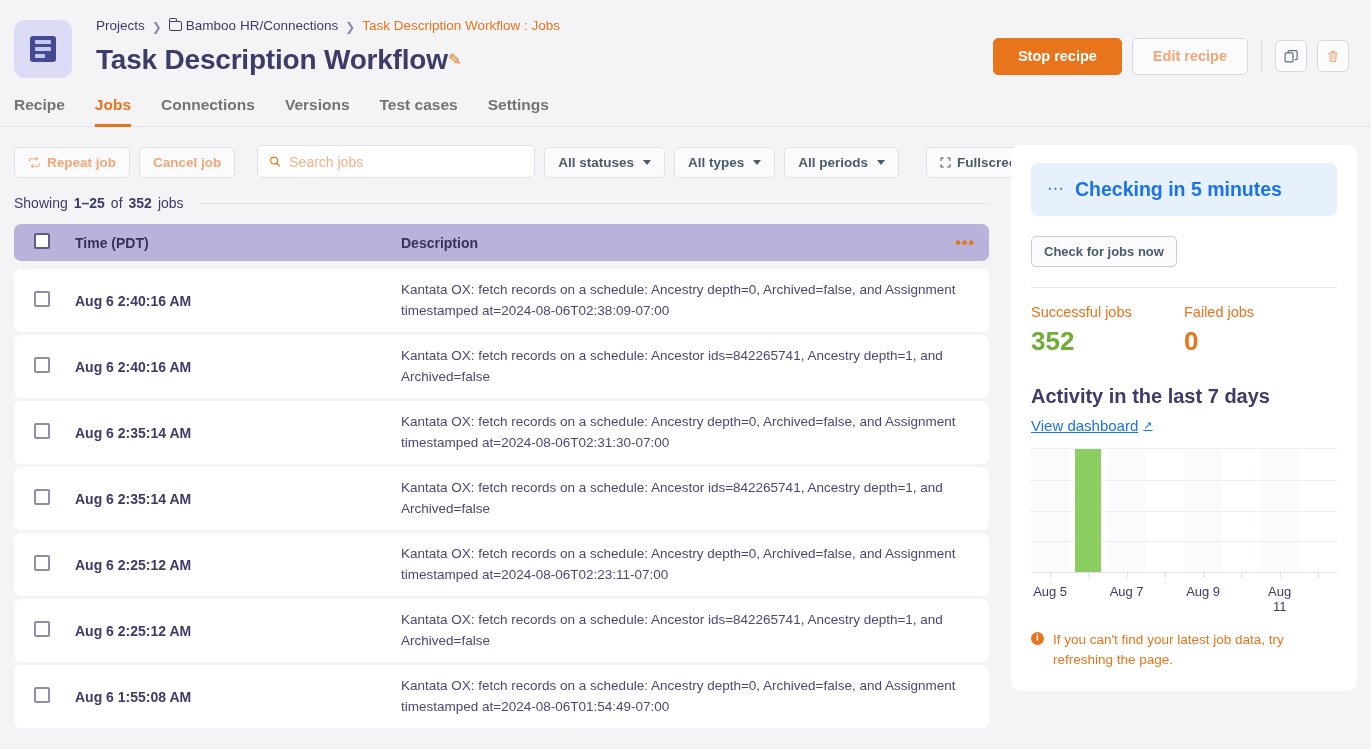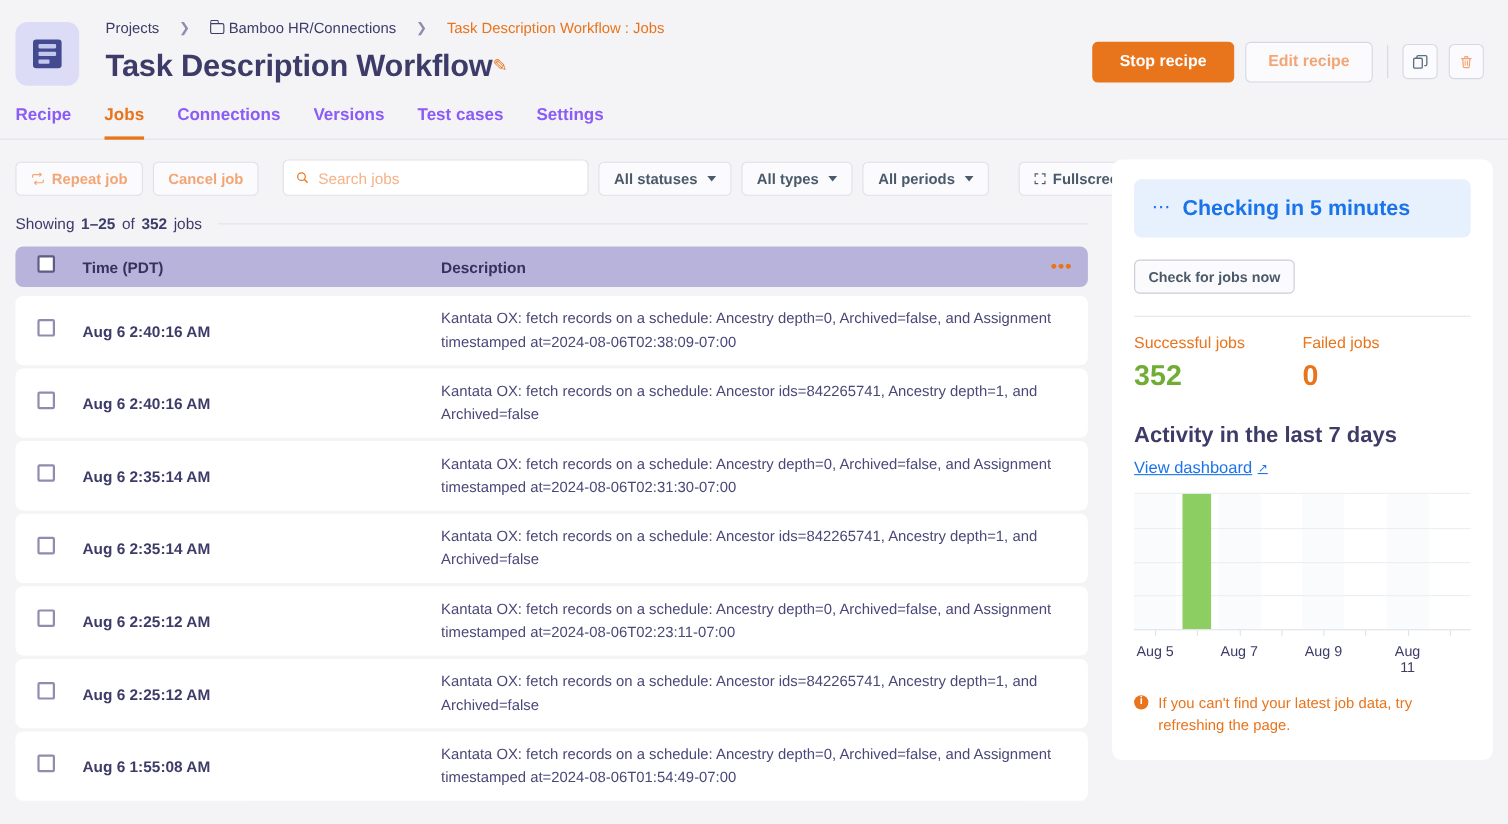--- a/index.html
+++ b/index.html
@@ -21,21 +21,21 @@
   }
   .app-icon .glyph {
     width: 26px; height: 26px; border-radius: 3px; background: #434a8f;
     display: flex; flex-direction: column; align-items: center;
     justify-content: center; gap: 3px; padding: 4px 5px;
   }
   .app-icon .glyph i { display: block; height: 4px; background: #c5c8ee; width: 100%; border-radius: 1px; }
   .app-icon .glyph i.short { width: 62%; align-self: flex-start; }
 
   .head-main { flex: 1 1 auto; padding-left: 24px; min-width: 0; }
-  .breadcrumb { display: flex; align-items: flex-start; gap: 18px; font-size: 13.5px; color: #3d3b68; line-height: 1; padding-top: 5px; }
+  .breadcrumb { display: flex; align-items: flex-end; gap: 7px; font-size: 13.5px; color: #3d3b68; line-height: 1; padding-top: 5px; }
   .breadcrumb .crumb { white-space: nowrap; }
   .breadcrumb .crumb.link { cursor: pointer; }
   .breadcrumb .crumb.current { color: #e8741c; }
   .breadcrumb .sep { color: #8e8cb0; font-size: 12px; }
   .folder-ico { display: inline-block; width: 13px; height: 10px; border: 1.4px solid #3d3b68; border-radius: 1.5px 2px 2px 2px; position: relative; margin-right: 4px; vertical-align: -1px; }
   .folder-ico::before { content: ""; position: absolute; top: -4px; left: -0.5px; width: 6px; height: 3px; border: 1.4px solid #3d3b68; border-bottom: none; border-radius: 2px 2px 0 0; }
 
   .title-row { display: flex; align-items: center; margin-top: 11px; }
   .page-title { font-size: 28px; font-weight: 700; color: #3d3b68; letter-spacing: -0.2px; }
   .pencil { color: #e8741c; font-size: 16px; transform: rotate(-2deg); cursor: pointer; }
@@ -51,21 +51,21 @@
   .btn.primary { background: #e8741c; border-color: #e8741c; color: #fff; padding: 10px 24px; }
   .vdiv { width: 1px; height: 30px; background: #d6d8e2; margin: 0 3px; }
   .icon-btn {
     width: 32px; height: 32px; border: 1px solid #d6d8e2; border-radius: 5px;
     background: #fbfbfd; display: flex; align-items: center; justify-content: center; cursor: pointer;
   }
   .icon-btn svg { display: block; }
 
   
   .tabs { display: flex; align-items: flex-end; gap: 30px; padding: 18px 0 0 14px; border-bottom: 1px solid #e2e2ea; }
-  .tab { font-size: 15.5px; font-weight: 700; color: #8b5cf6; padding-bottom: 10px; cursor: pointer; border-bottom: 3px solid transparent; margin-bottom: -1px; }
+  .tab { font-size: 15.5px; font-weight: 700; color: #737373; padding-bottom: 10px; cursor: pointer; border-bottom: 3px solid transparent; margin-bottom: -1px; }
   .tab.active { color: #e8741c; border-bottom-color: #e8741c; }
 
   
   .body-wrap { display: flex; align-items: flex-start; padding: 18px 14px 0 14px; gap: 22px; }
   .left-col { flex: 1 1 auto; min-width: 0; }
 
   .toolbar { display: flex; align-items: flex-end; gap: 9px; }
   .tb-btn {
     font-size: 13.5px; font-weight: 700; border: 1px solid #dfe0e8; border-radius: 5px;
     background: #fbfbfd; padding: 8px 13px; line-height: 1; cursor: pointer;

